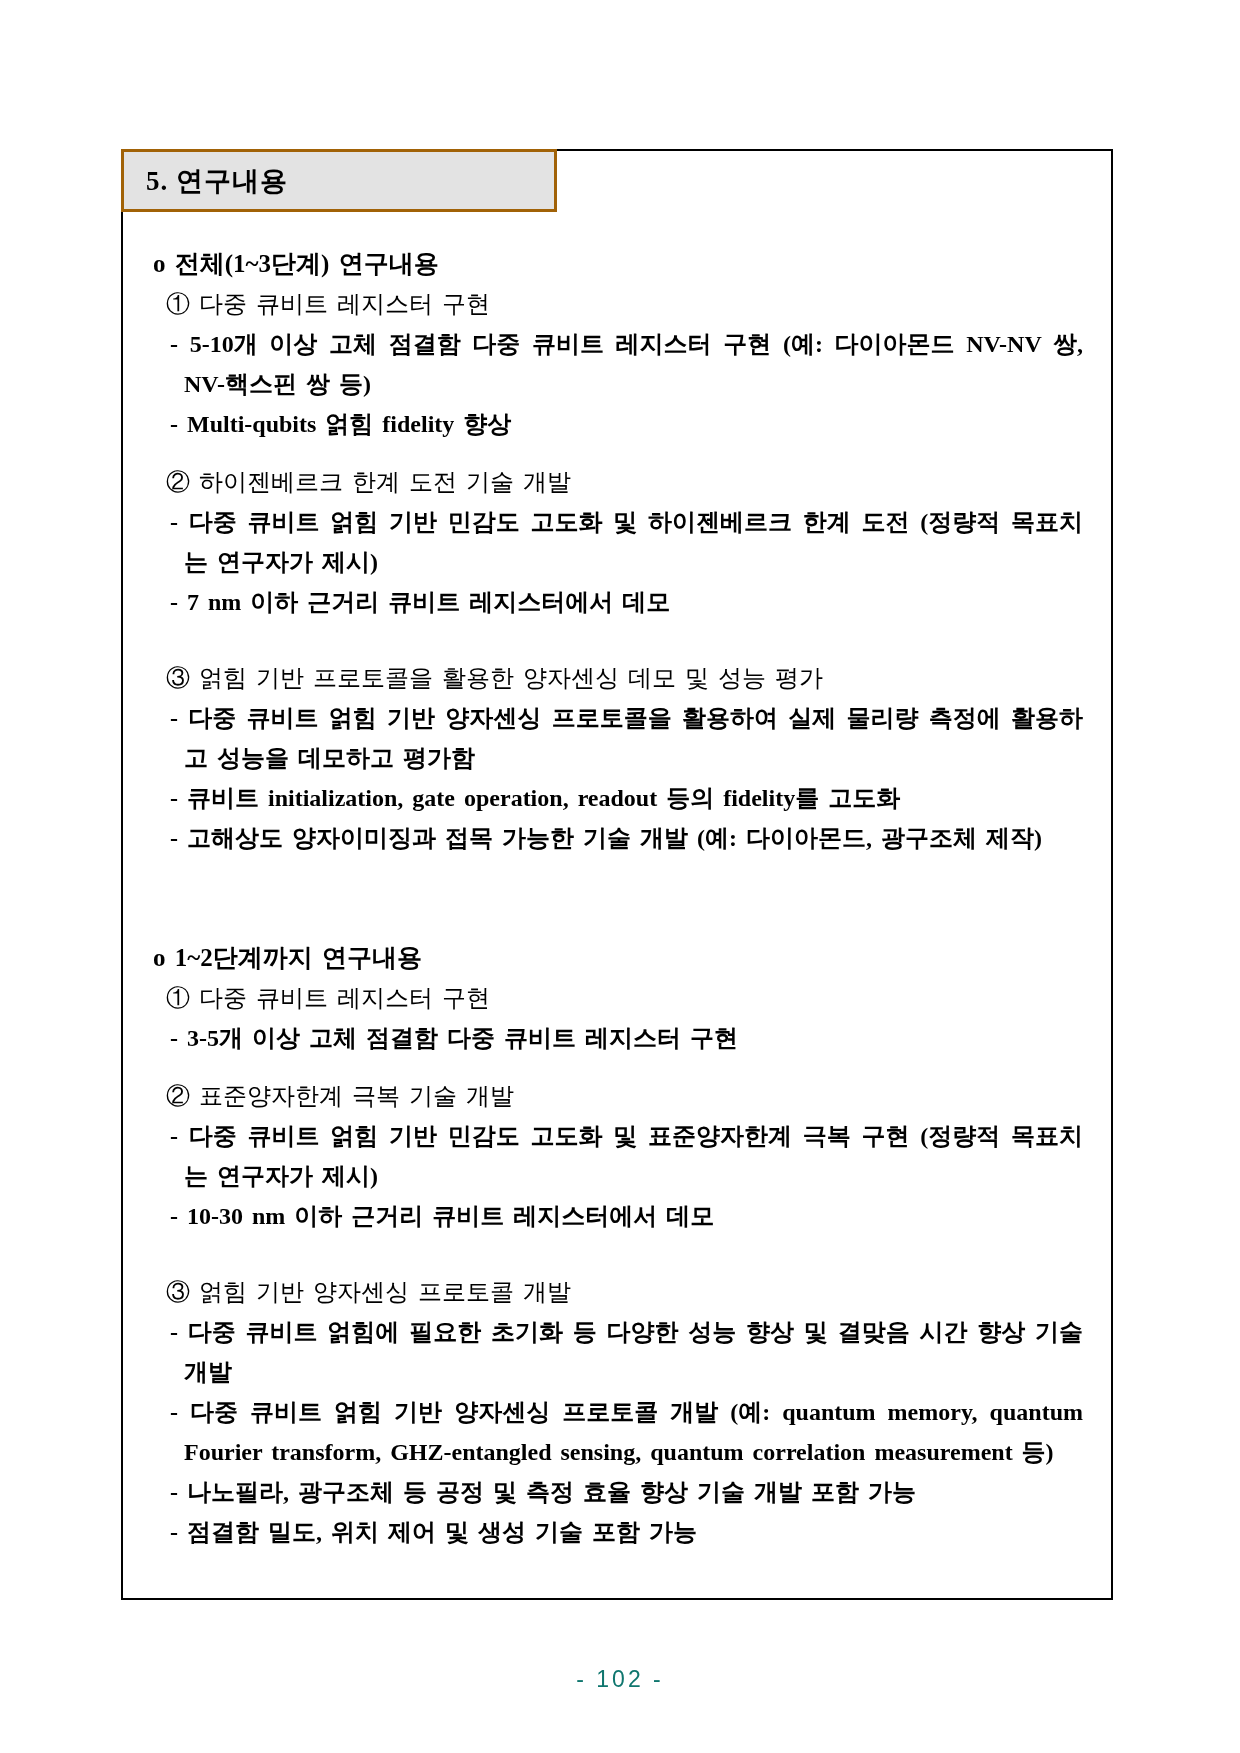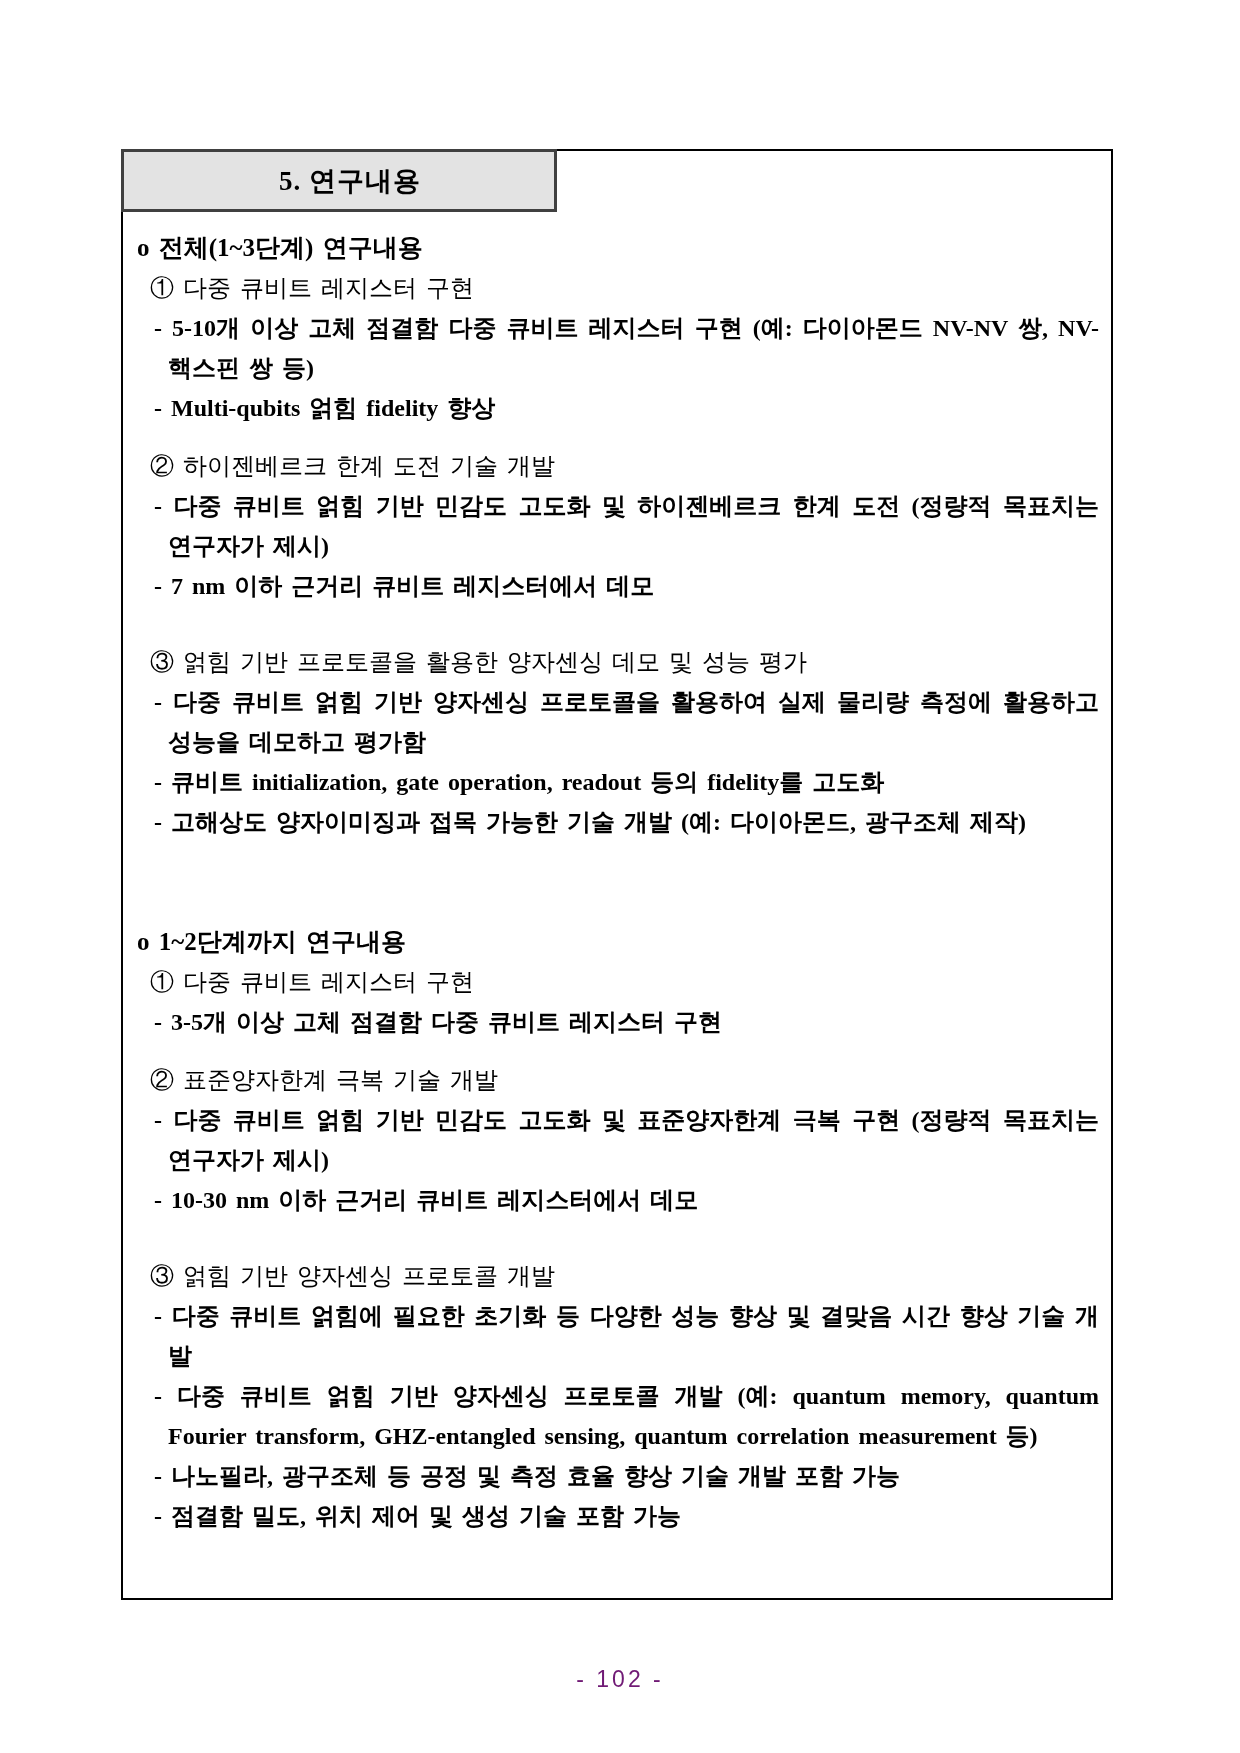--- a/index.html
+++ b/index.html
@@ -23,44 +23,43 @@
     border: 2px solid #000000;
     box-sizing: border-box;
     background: #ffffff;
   }
   .header-cell {
     position: absolute;
     top: -2px;
     left: -2px;
     width: 436px;
     height: 63px;
-    border: 3px solid #404040;
+    border: 3px solid #a16207;
     box-sizing: border-box;
     background: #e3e3e3;
     display: flex;
     align-items: center;
-    justify-content: center;
   }
   .header-cell .title {
     font-size: 27px;
     font-weight: bold;
     padding-left: 22px;
     letter-spacing: 1px;
   }
   .body-text {
     position: absolute;
     top: 61px;
     left: 0;
     right: 0;
     padding: 16px 12px 0 14px;
     font-size: 24px;
     line-height: 40px;
     word-spacing: 3px;
   }
-  .section { margin: 0; }
+  .section { margin: 16px; }
   .section + .section { margin-top: 80px; }
   .section-heading {
     font-weight: bold;
     font-size: 25px;
     margin: 0;
   }
   .group { margin: 0 0 0 0; }
   .group + .group { margin-top: 18px; }
   .group.gap-large { margin-top: 36px; }
   .group-title {
@@ -76,21 +75,21 @@
   }
   .page-footer {
     position: absolute;
     top: 1666px;
     left: 0;
     width: 100%;
     text-align: center;
     font-family: "Liberation Sans", "DejaVu Sans", sans-serif;
     font-size: 23px;
     letter-spacing: 3px;
-    color: #701a75;
+    color: #0f766e;
   }
 </style>
 </head>
 <body>
 
 <div class="content-box">
 
   <div class="header-cell">
     <span class="title">5. 연구내용</span>
   </div>

